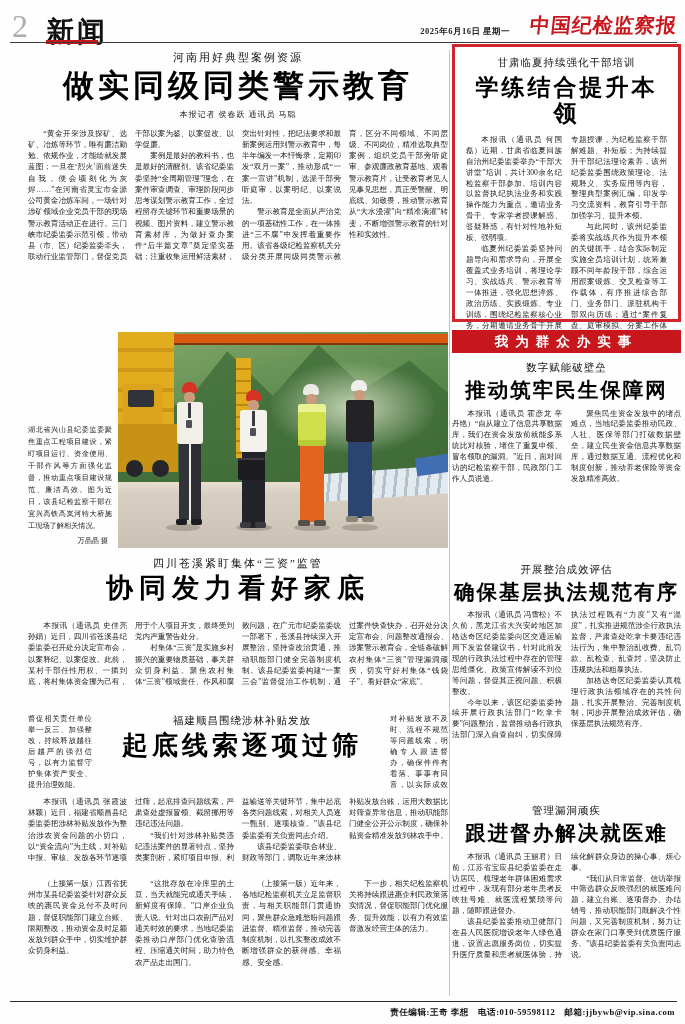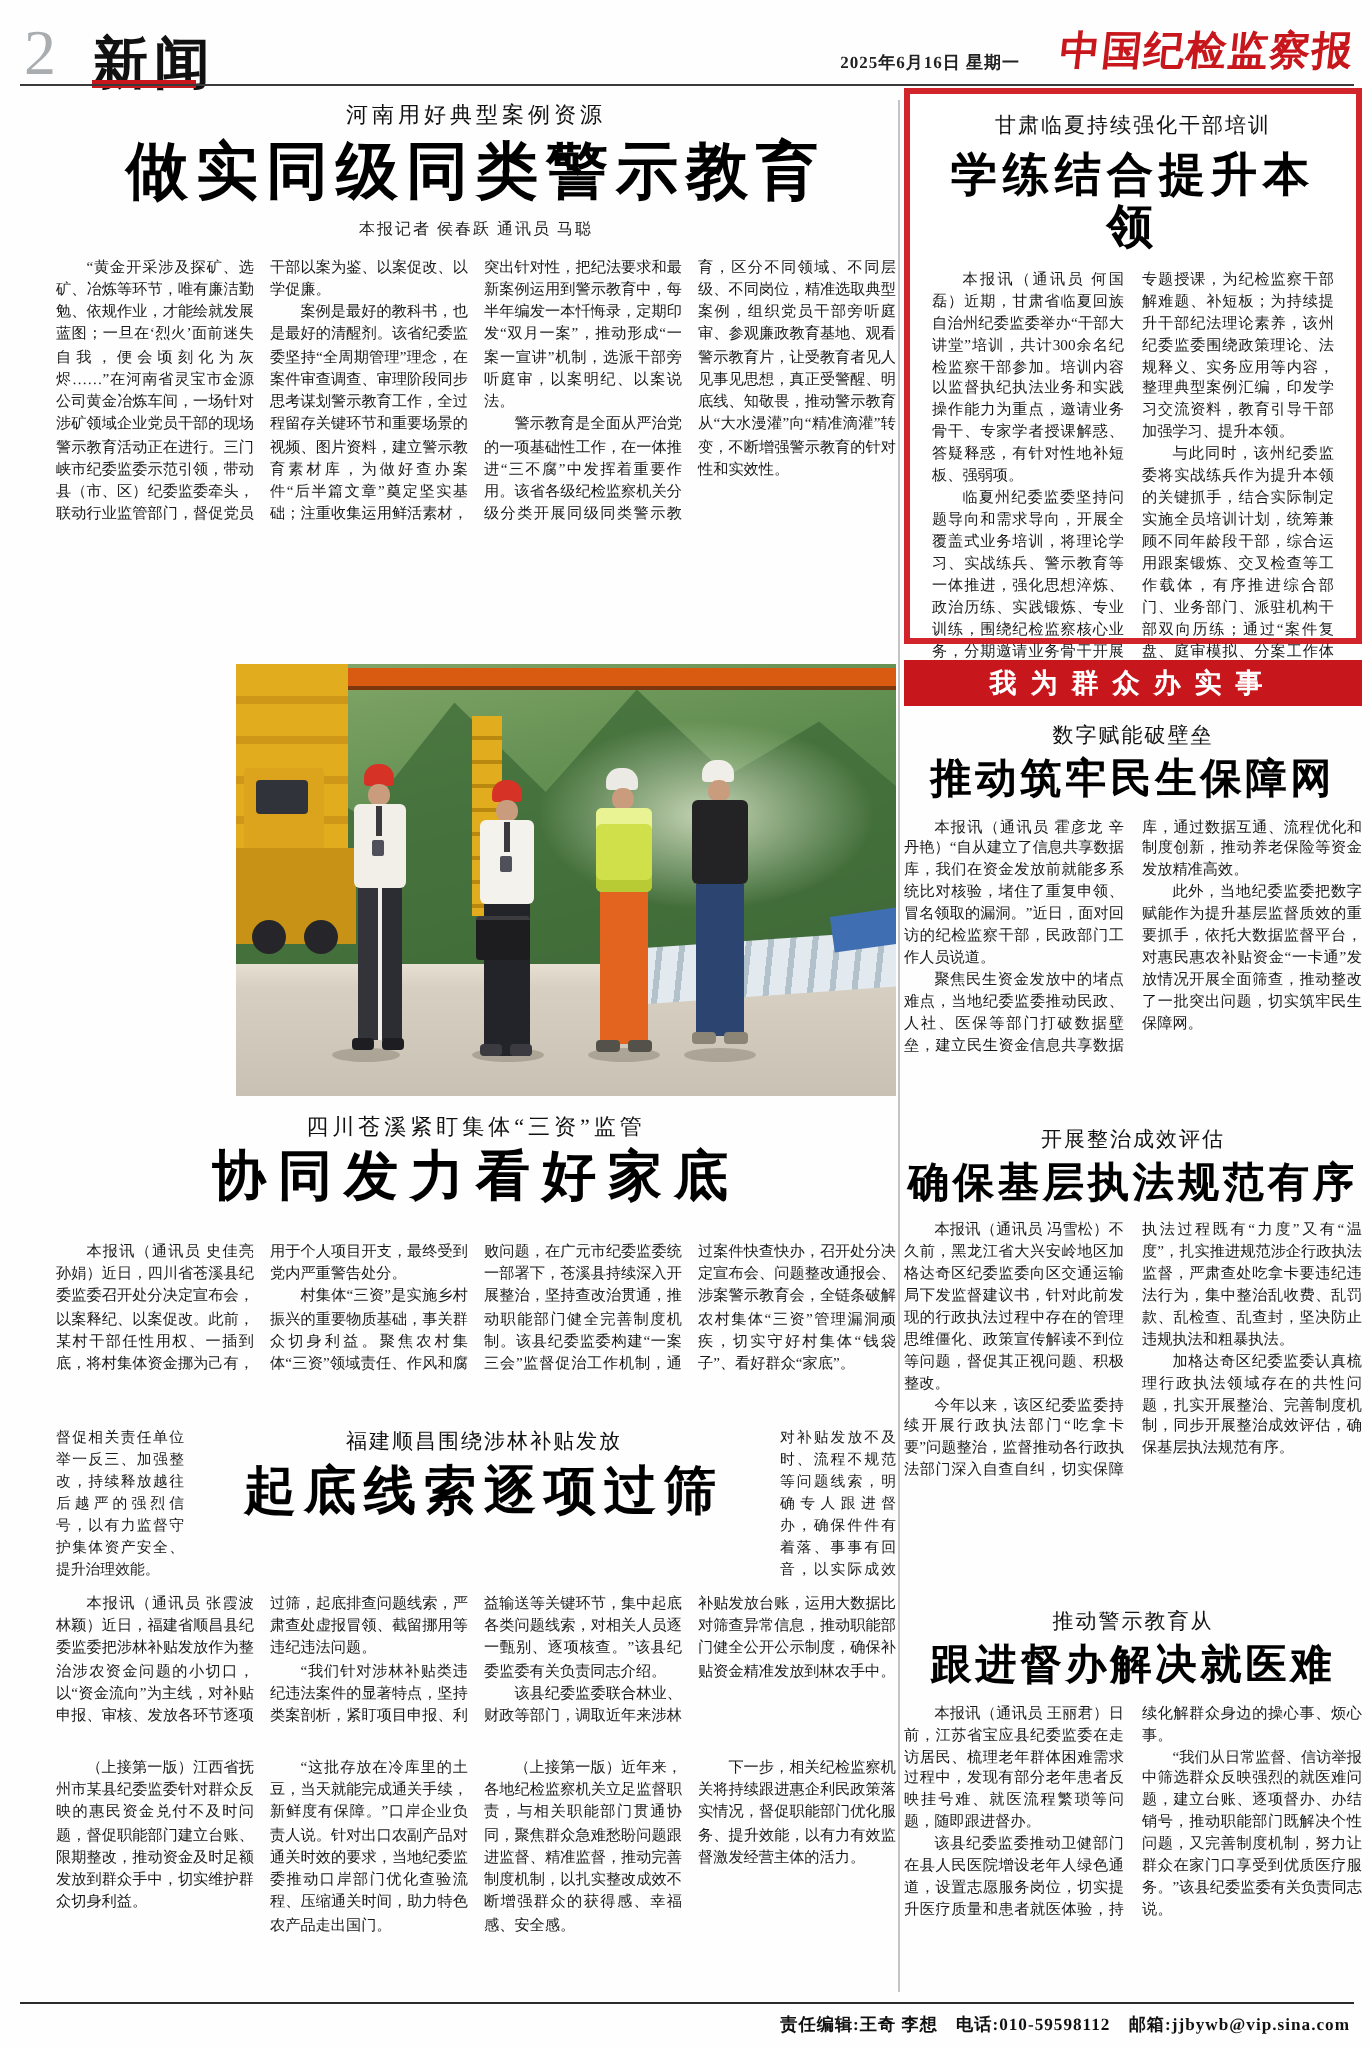--- a/index.html
+++ b/index.html
@@ -103,20 +103,24 @@
     <div class="headline">做实同级同类警示教育</div>
     <div class="byline">本报记者 侯春跃 通讯员 马聪</div>
     <div class="body c4">
         <p>“黄金开采涉及探矿、选矿、冶炼等环节，唯有廉洁勤勉、依规作业，才能绘就发展蓝图；一旦在‘烈火’面前迷失自我，便会顷刻化为灰烬……”在河南省灵宝市金源公司黄金冶炼车间，一场针对涉矿领域企业党员干部的现场警示教育活动正在进行。三门峡市纪委监委示范引领，带动县（市、区）纪委监委牵头，联动行业监管部门，督促党员干部以案为鉴、以案促改、以学促廉。</p>
         <p>案例是最好的教科书，也是最好的清醒剂。该省纪委监委坚持“全周期管理”理念，在案件审查调查、审理阶段同步思考谋划警示教育工作，全过程留存关键环节和重要场景的视频、图片资料，建立警示教育素材库，为做好查办案件“后半篇文章”奠定坚实基础；注重收集运用鲜活素材，突出针对性，把纪法要求和最新案例运用到警示教育中，每半年编发一本忏悔录，定期印发“双月一案”，推动形成“一案一宣讲”机制，选派干部旁听庭审，以案明纪、以案说法。</p>
         <p>警示教育是全面从严治党的一项基础性工作，在一体推进“三不腐”中发挥着重要作用。该省各级纪检监察机关分级分类开展同级同类警示教育，区分不同领域、不同层级、不同岗位，精准选取典型案例，组织党员干部旁听庭审、参观廉政教育基地、观看警示教育片，让受教育者见人见事见思想，真正受警醒、明底线、知敬畏，推动警示教育从“大水漫灌”向“精准滴灌”转变，不断增强警示教育的针对性和实效性。</p>
       </div>
   </div>
 
   <div class="photo-block">
+    <div class="photo-caption">
+      <span>湖北省兴山县纪委监委聚焦重点工程项目建设，紧盯项目运行、资金使用、干部作风等方面强化监督，推动重点项目建设规范、廉洁高效。图为近日，该县纪检监察干部在宜兴高铁高岚河特大桥施工现场了解相关情况。</span>
+      <span class="photo-credit">万晶晶 摄</span>
+    </div>
     <div class="photo">
       <div class="ridge"></div>
       <div class="haze"></div>
       <div class="topbeam"></div>
       <div class="crane-mast"></div>
       <div class="crane-cab"></div>
       <div class="crane-win"></div>
       <div class="crane-body"></div>
       <div class="wheel" style="left:8px;"></div>
       <div class="wheel" style="left:34px;"></div>
@@ -206,36 +210,35 @@
 
   <div class="sidebar">
     <div class="banner">我为群众办实事</div>
 
     <div class="sb-article sb1">
       <div class="kicker small">数字赋能破壁垒</div>
       <div class="headline">推动筑牢民生保障网</div>
       <div class="body c2">
           <p>本报讯（通讯员 霍彦龙 辛丹艳）“自从建立了信息共享数据库，我们在资金发放前就能多系统比对核验，堵住了重复申领、冒名领取的漏洞。”近日，面对回访的纪检监察干部，民政部门工作人员说道。</p>
           <p>聚焦民生资金发放中的堵点难点，当地纪委监委推动民政、人社、医保等部门打破数据壁垒，建立民生资金信息共享数据库，通过数据互通、流程优化和制度创新，推动养老保险等资金发放精准高效。</p>
-          <p>此外，当地纪委监委把数字赋能作为提升基层监督质效的重要抓手，依托大数据监督平台，对惠民惠农补贴资金“一卡通”发放情况开展全面筛查，推动整改了一批突出问题，切实筑牢民生保障网。</p>
         </div>
     </div>
 
     <div class="sb-article sb2">
       <div class="kicker small">开展整治成效评估</div>
       <div class="headline">确保基层执法规范有序</div>
       <div class="body c2">
           <p>本报讯（通讯员 冯雪松）不久前，黑龙江省大兴安岭地区加格达奇区纪委监委向区交通运输局下发监督建议书，针对此前发现的行政执法过程中存在的管理思维僵化、政策宣传解读不到位等问题，督促其正视问题、积极整改。</p>
           <p>今年以来，该区纪委监委持续开展行政执法部门“吃拿卡要”问题整治，监督推动各行政执法部门深入自查自纠，切实保障执法过程既有“力度”又有“温度”，扎实推进规范涉企行政执法监督，严肃查处吃拿卡要违纪违法行为，集中整治乱收费、乱罚款、乱检查、乱查封，坚决防止违规执法和粗暴执法。</p>
           <p>加格达奇区纪委监委认真梳理行政执法领域存在的共性问题，扎实开展整治、完善制度机制，同步开展整治成效评估，确保基层执法规范有序。</p>
         </div>
     </div>
 
     <div class="sb-article sb3">
-      <div class="kicker small">推动警示教育从</div>
+      <div class="kicker small">管理漏洞顽疾</div>
       <div class="headline">跟进督办解决就医难</div>
       <div class="body c2">
           <p>本报讯（通讯员 王丽君）日前，江苏省宝应县纪委监委在走访居民、梳理老年群体困难需求过程中，发现有部分老年患者反映挂号难、就医流程繁琐等问题，随即跟进督办。</p>
           <p>该县纪委监委推动卫健部门在县人民医院增设老年人绿色通道，设置志愿服务岗位，切实提升医疗质量和患者就医体验，持续化解群众身边的操心事、烦心事。</p>
           <p>“我们从日常监督、信访举报中筛选群众反映强烈的就医难问题，建立台账、逐项督办、办结销号，推动职能部门既解决个性问题，又完善制度机制，努力让群众在家门口享受到优质医疗服务。”该县纪委监委有关负责同志说。</p>
         </div>
     </div>
   </div>
 
   <div class="footer-rule"></div>

